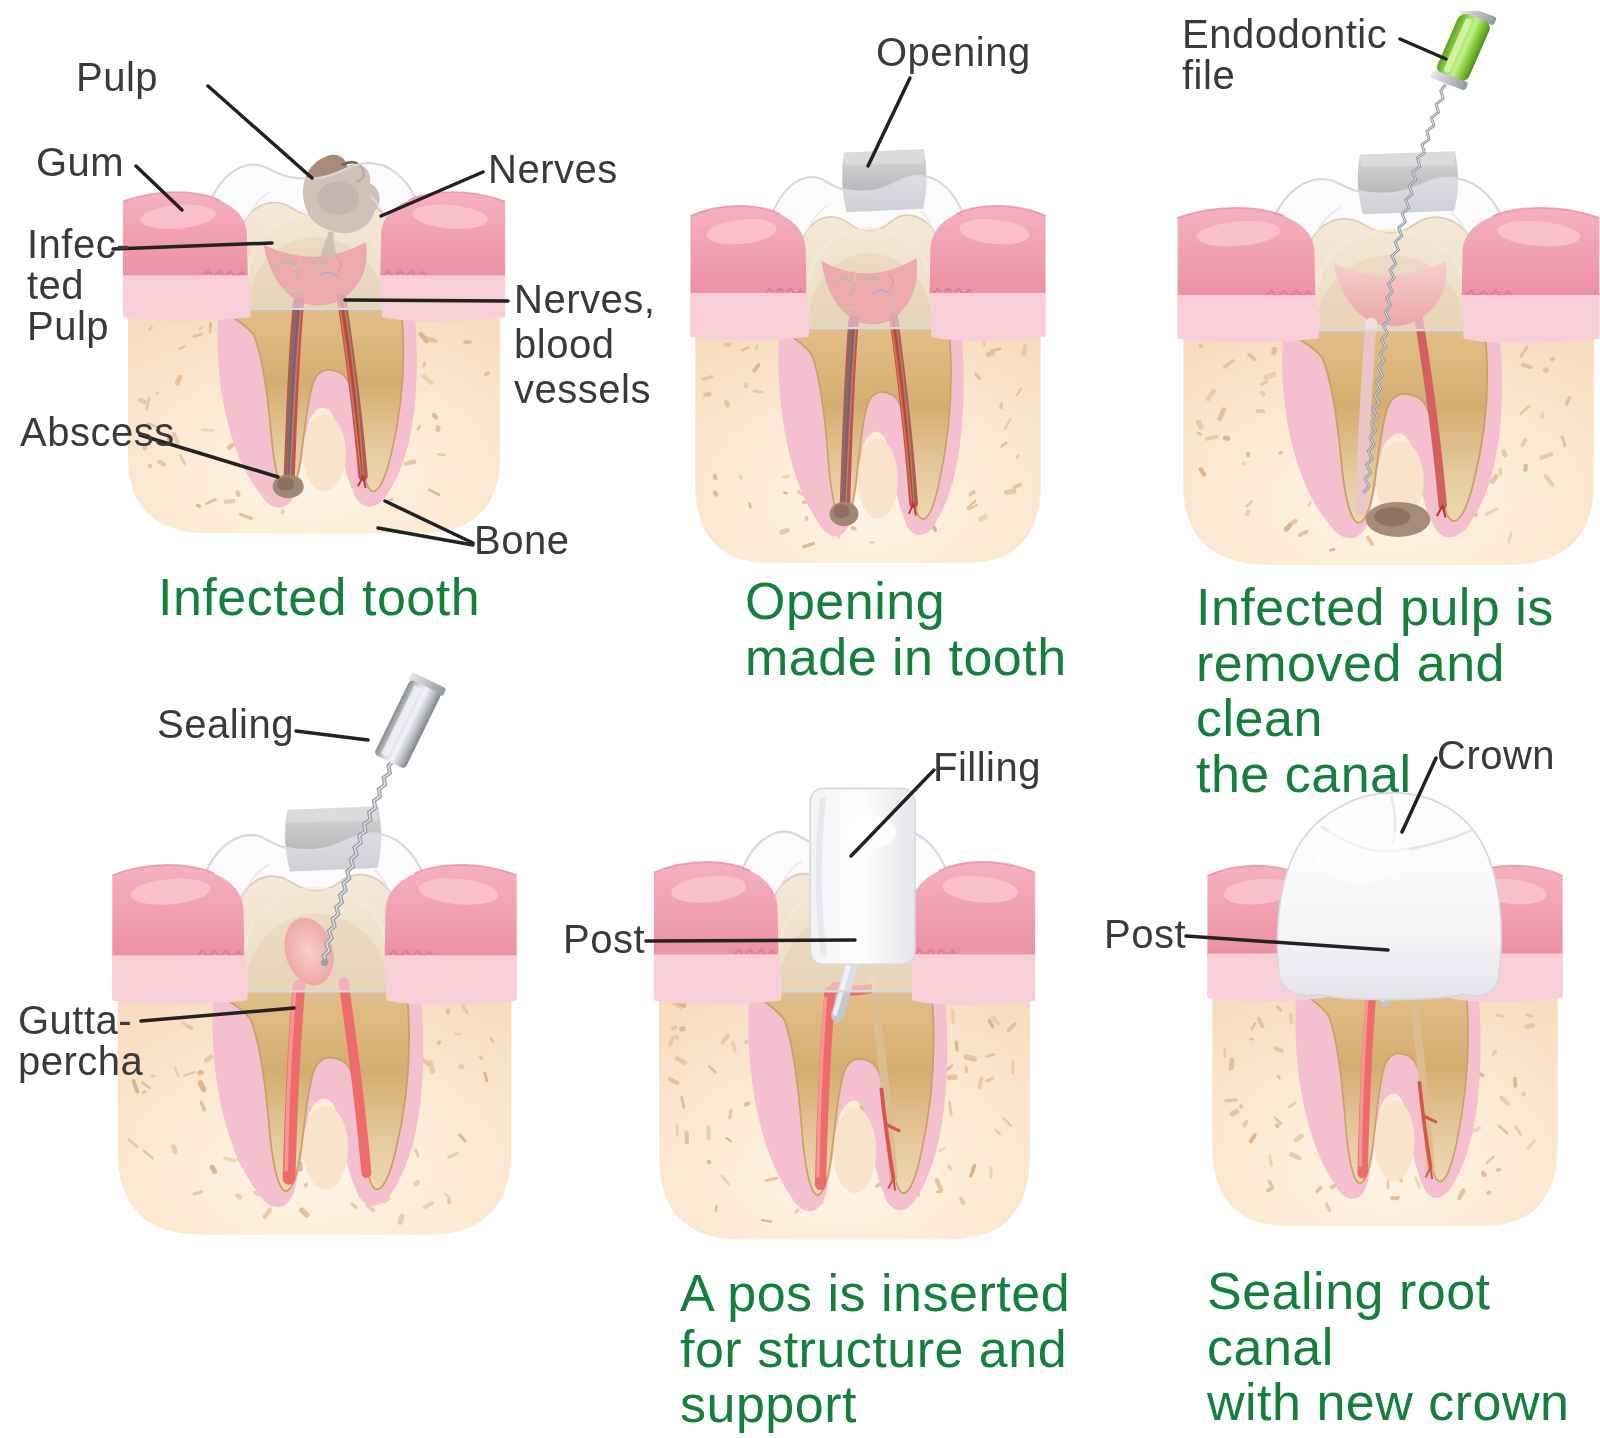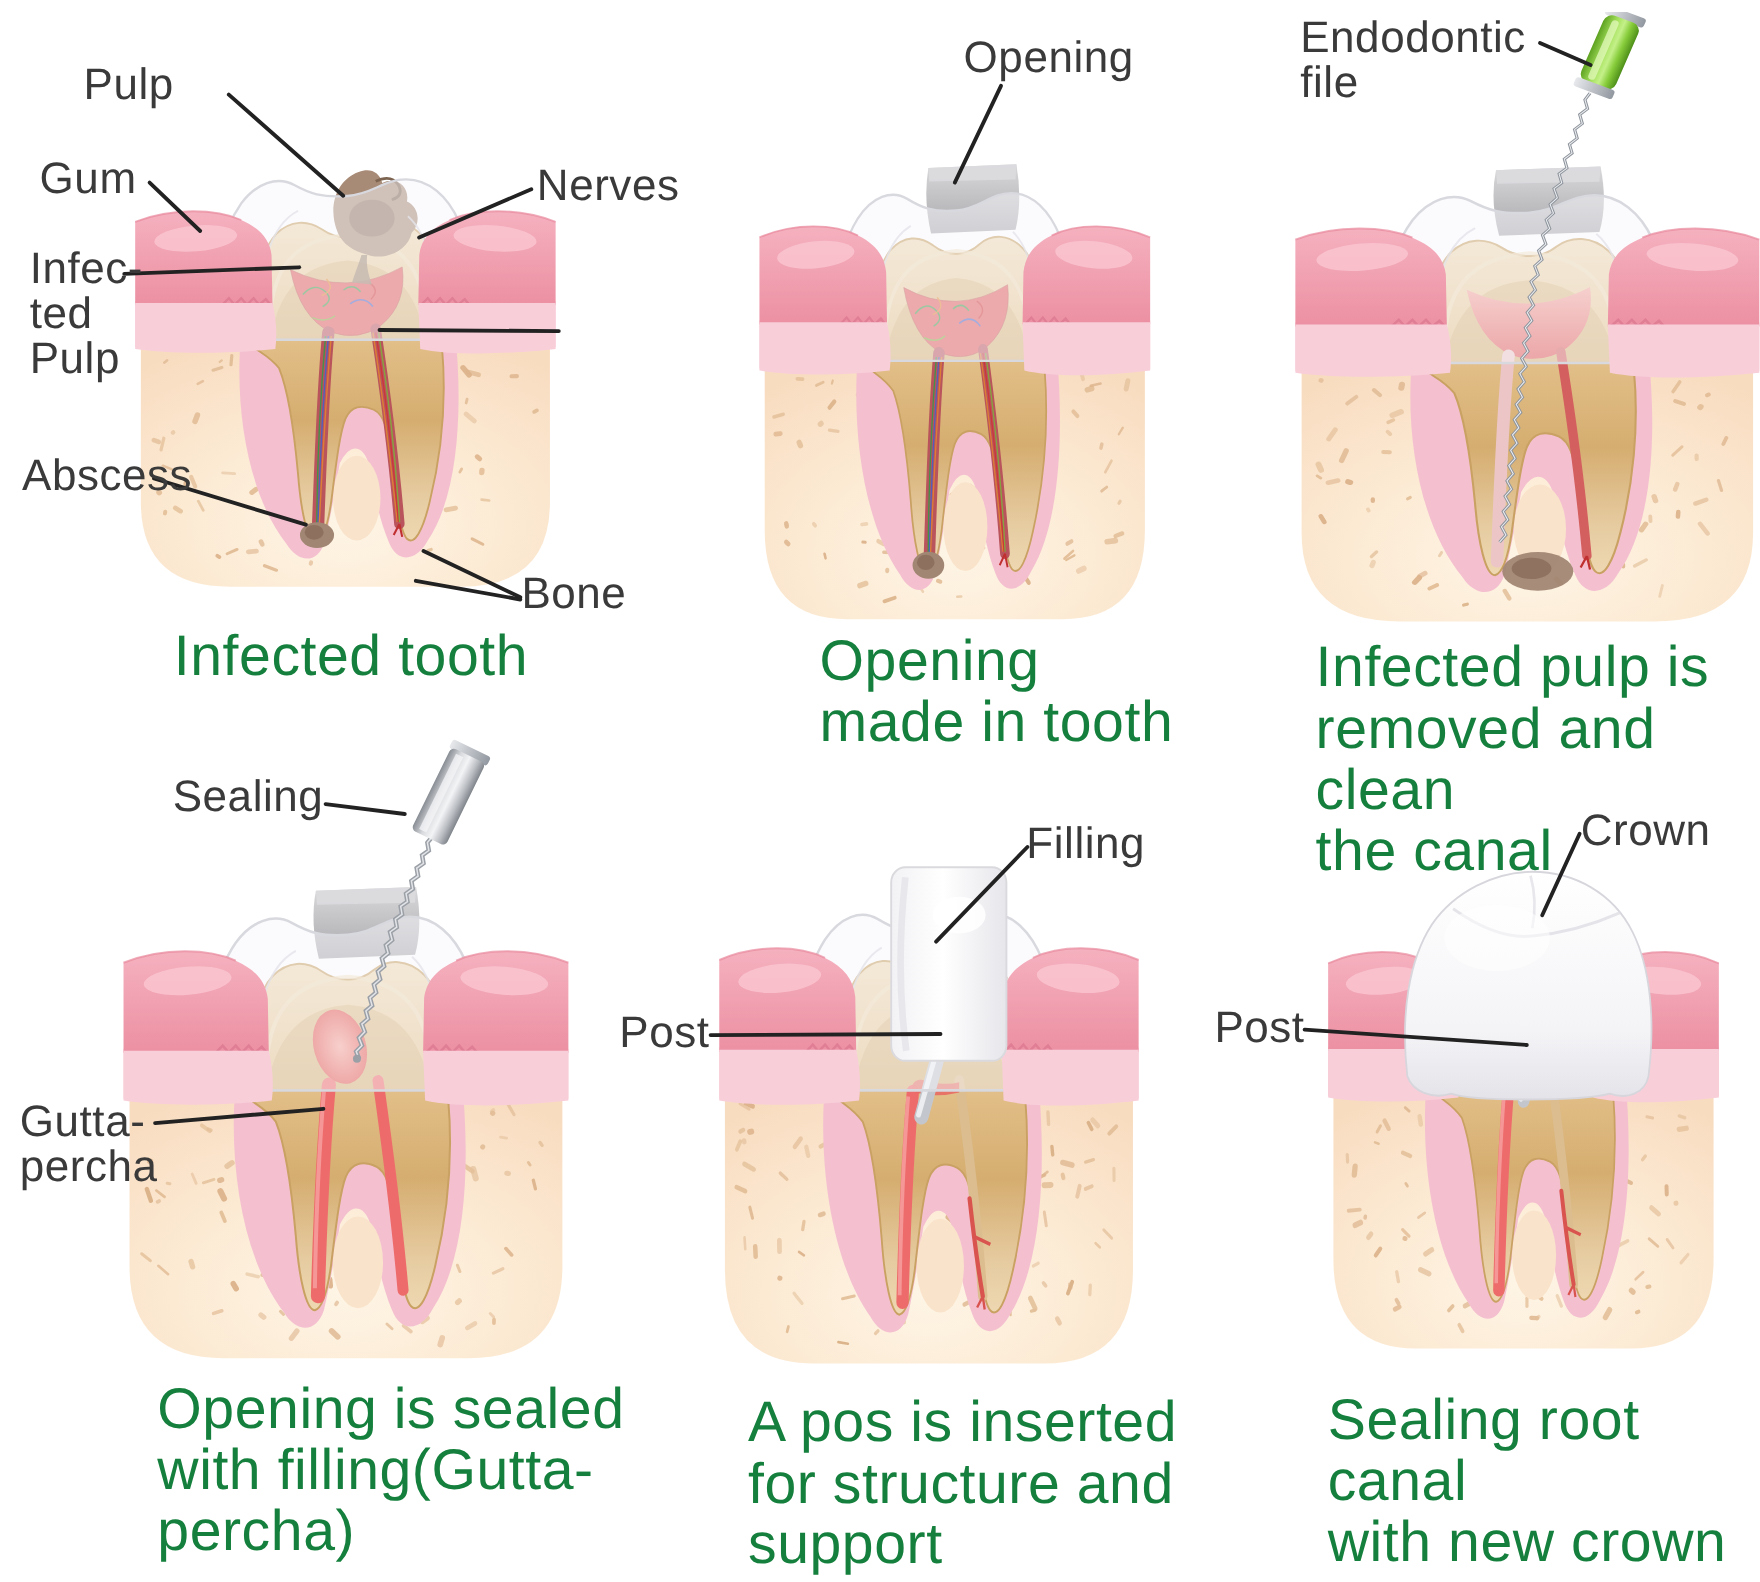--- a/index.html
+++ b/index.html
@@ -1117,40 +1117,40 @@
     </g>
   </svg>
 
   <div class="lbl" style="left:76px;top:57px">Pulp</div>
   <div class="lbl" style="left:36px;top:142px">Gum</div>
   <div class="lbl" style="left:27px;top:224px">Infec-
 ted
 Pulp</div>
   <div class="lbl" style="left:20px;top:412px">Abscess</div>
   <div class="lbl" style="left:488px;top:149px">Nerves</div>
+  <div class="lbl" style="left:514px;top:277px;line-height:1.12">Nerves,
+blood
+vessels</div>
   <div class="lbl" style="left:474px;top:520px">Bone</div>
   <div class="lbl" style="left:876px;top:32px">Opening</div>
   <div class="lbl" style="left:1182px;top:14px">Endodontic
 file</div>
   <div class="lbl" style="left:157px;top:704px">Sealing</div>
   <div class="lbl" style="left:18px;top:1000px">Gutta-
 percha</div>
   <div class="lbl" style="left:933px;top:747px">Filling</div>
   <div class="lbl" style="left:563px;top:919px">Post</div>
   <div class="lbl" style="left:1437px;top:735px">Crown</div>
   <div class="lbl" style="left:1104px;top:914px">Post</div>
 
   <div class="cap" style="left:158px;top:570px">Infected tooth</div>
   <div class="cap" style="left:745px;top:574px">Opening
 made in tooth</div>
   <div class="cap" style="left:1196px;top:580px">Infected pulp is
 removed and clean
 the canal</div>
-  <div class="cap" style="left:143px;top:1254px">Opening is sealed
-with filling(Gutta-
-percha)</div>
   <div class="cap" style="left:680px;top:1266px">A pos is inserted
 for structure and
 support</div>
   <div class="cap" style="left:1207px;top:1264px">Sealing root canal
 with new crown</div>
 
 </div>
 
 </body></html>

